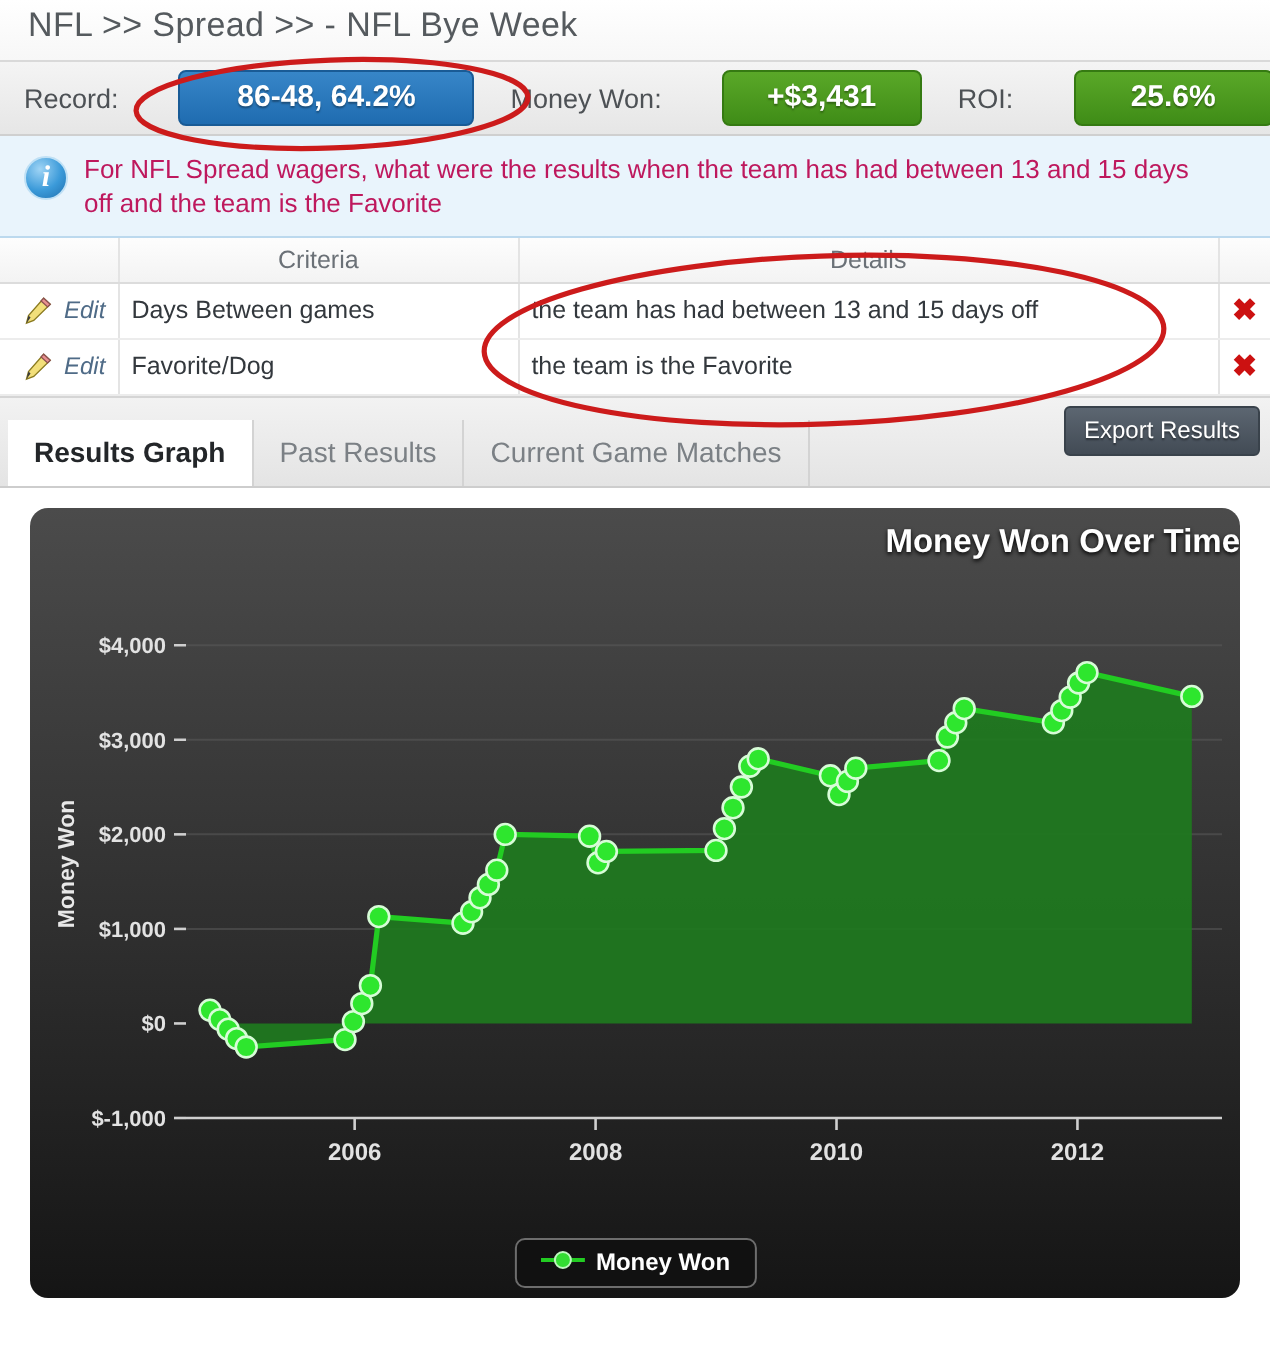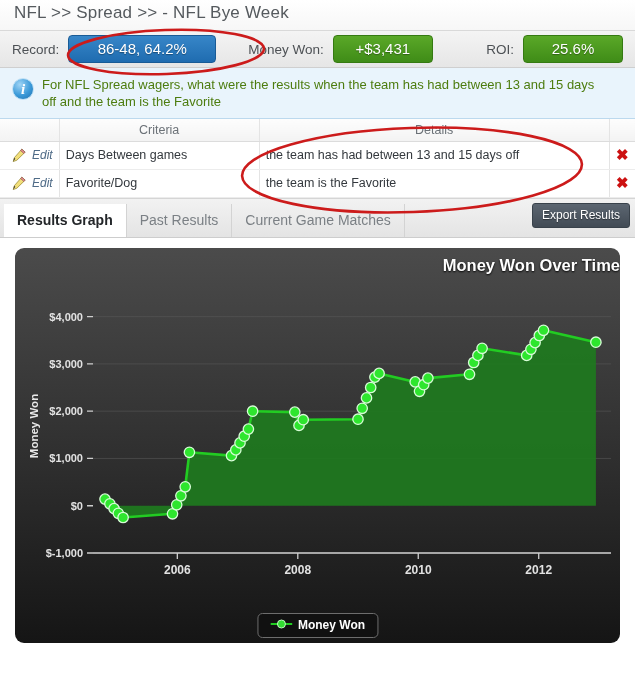--- a/index.html
+++ b/index.html
@@ -35,26 +35,27 @@
     gap: 9px;
   }
   .stat-label {
     font-size: 13.5px;
     color: #4d5155;
     white-space: nowrap;
   }
   .pill {
     border-radius: 4px;
     font-size: 15px;
-    font-weight: normal;
+    font-weight: bold;
     color: #ffffff;
     padding: 5px 13px 6px;
     text-shadow: 0 1px 1px rgba(0,0,0,.35);
     line-height: 1;
     white-space: nowrap;
+    margin-left: 21px;
   }
   .pill.blue {
     background: linear-gradient(#3786c8, #1f6cb0);
     border: 1px solid #195b96;
     min-width: 148px;
     text-align: center;
   }
   .pill.green {
     background: linear-gradient(#5aa828, #3f8c17);
     border: 1px solid #357a12;
@@ -83,21 +84,21 @@
     font-style: italic;
     font-weight: bold;
     font-size: 15px;
     text-align: center;
     line-height: 20px;
     flex: 0 0 auto;
     margin: 2px 8px 0 4px;
   }
   .info-text {
     font-size: 13px;
-    color: #4d7c0f;
+    color: #be185d;
     line-height: 17px;
     padding-right: 14px;
   }
 
   
   table.criteria {
     width: 100%;
     border-collapse: collapse;
     font-size: 12.5px;
     color: #33383d;
@@ -123,21 +124,21 @@
   .col-del  { width: 26px; text-align: center; border-left: 1px solid #e4e4e4;}
   .edit-cell { display: flex; align-items: center; gap: 5px; padding-left: 6px; font-style: italic;}
   .pencil { width: 15px; height: 15px; display:inline-block; }
   .edit-link { color: #4f6b87; font-size: 12px; }
   .del-x { color: #cc1111; font-size: 15px; font-weight: bold; line-height: 1; cursor: pointer;}
 
   
   .tabs-row {
     display: flex;
     align-items: flex-end;
-    height: 40px;
+    height: 46px;
     background: linear-gradient(#f2f2f2, #e4e4e4);
     border-top: 1px solid #d5d5d5;
     border-bottom: 1px solid #cdcdcd;
     padding-left: 4px;
     position: relative;
   }
   .tab {
     height: 33px;
     line-height: 33px;
     padding: 0 13px;

